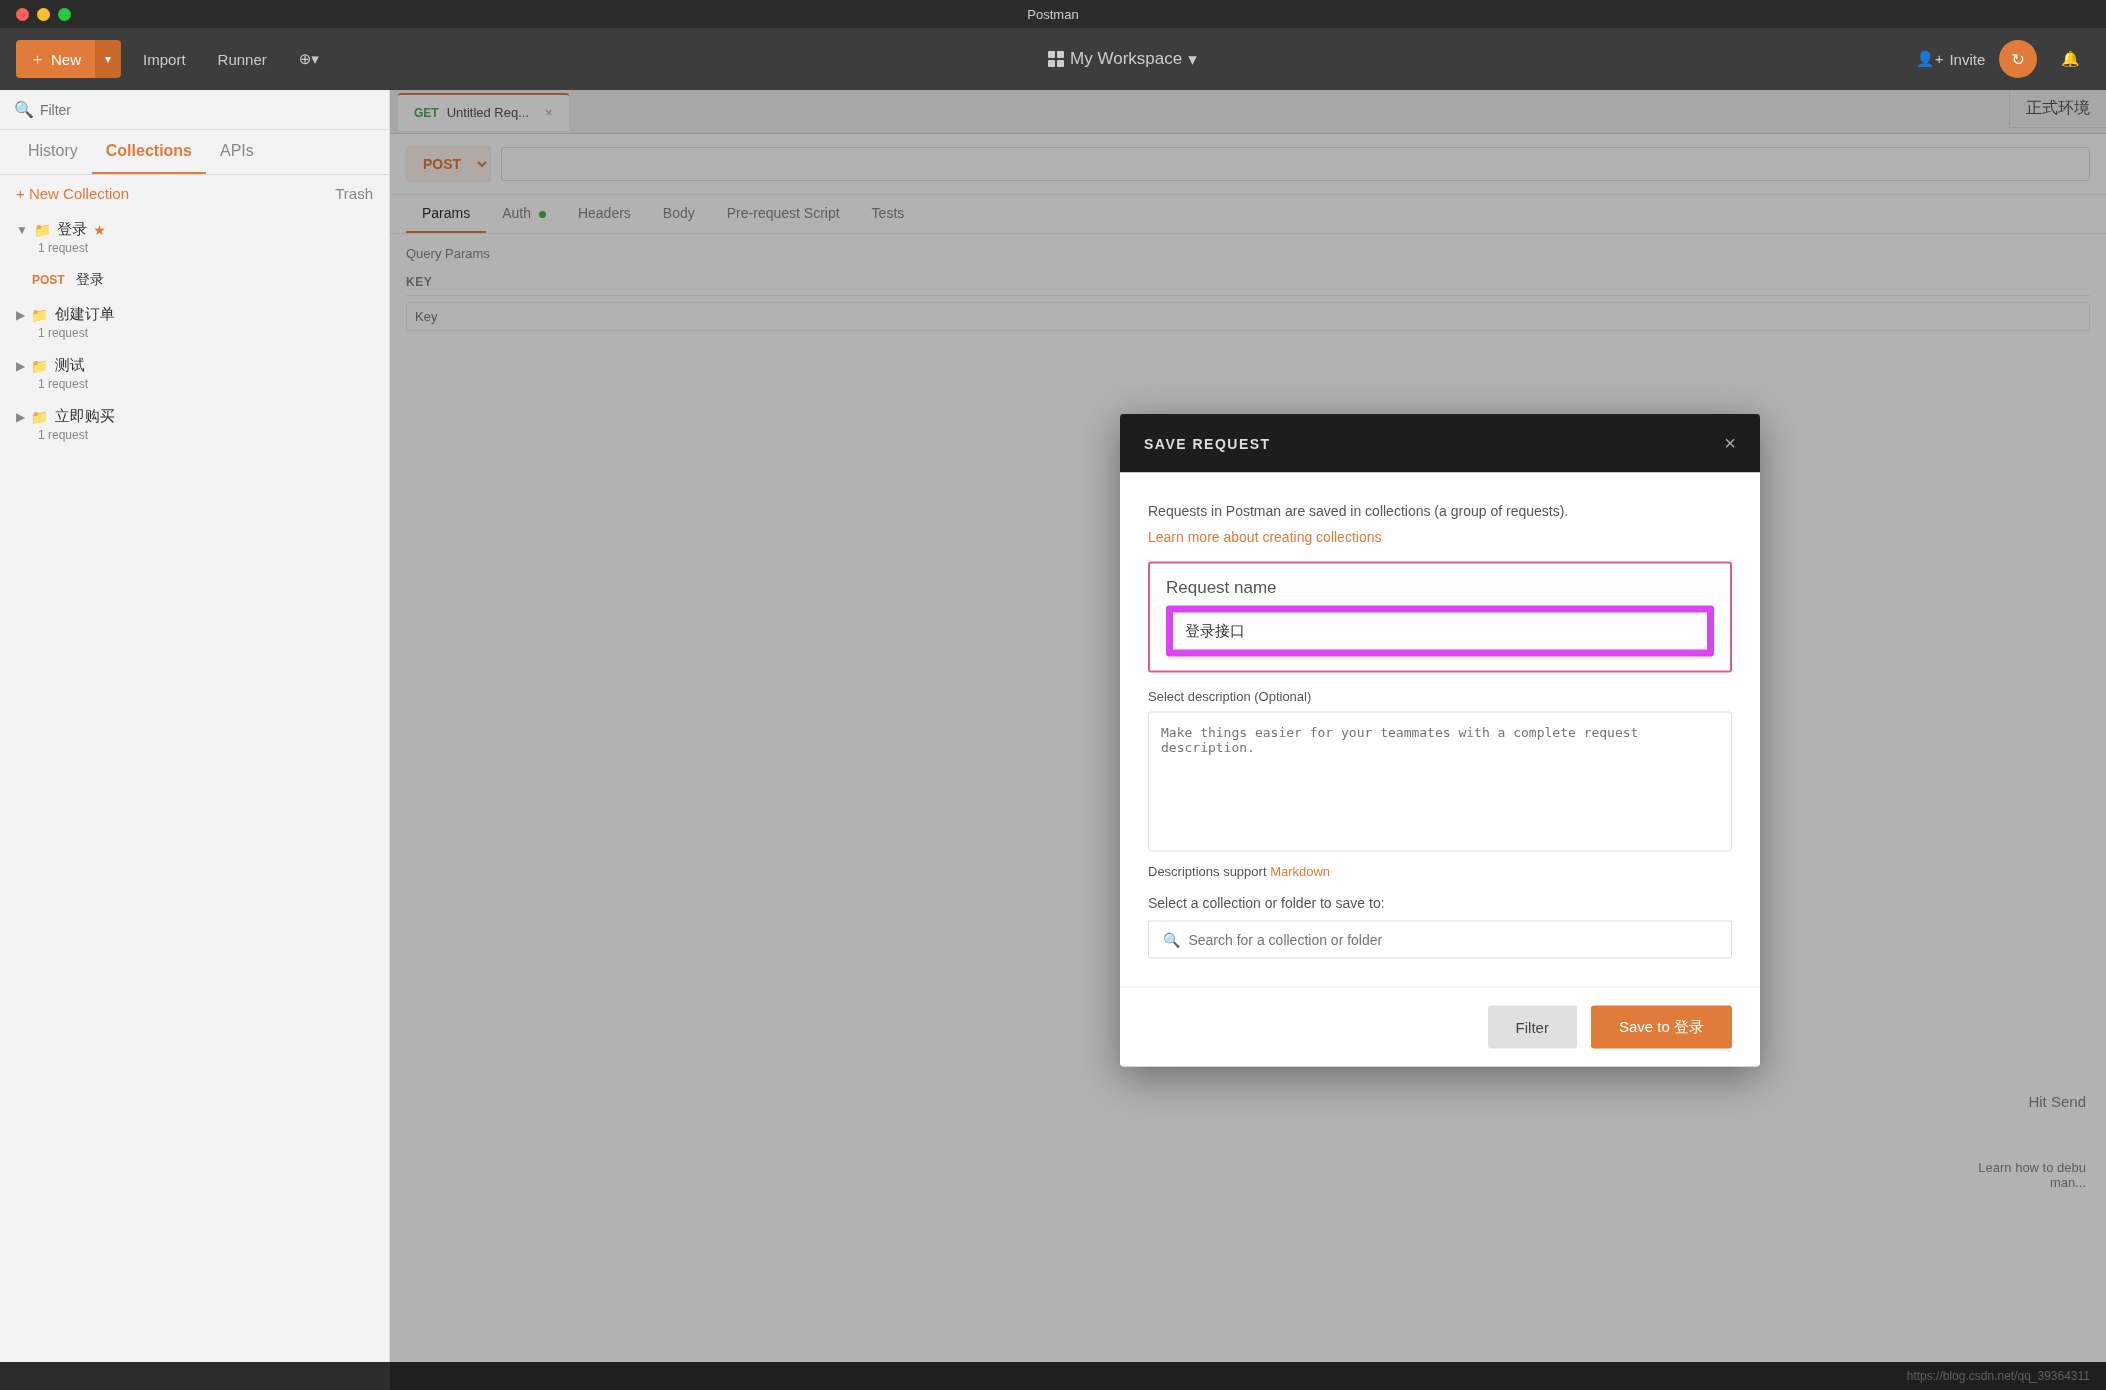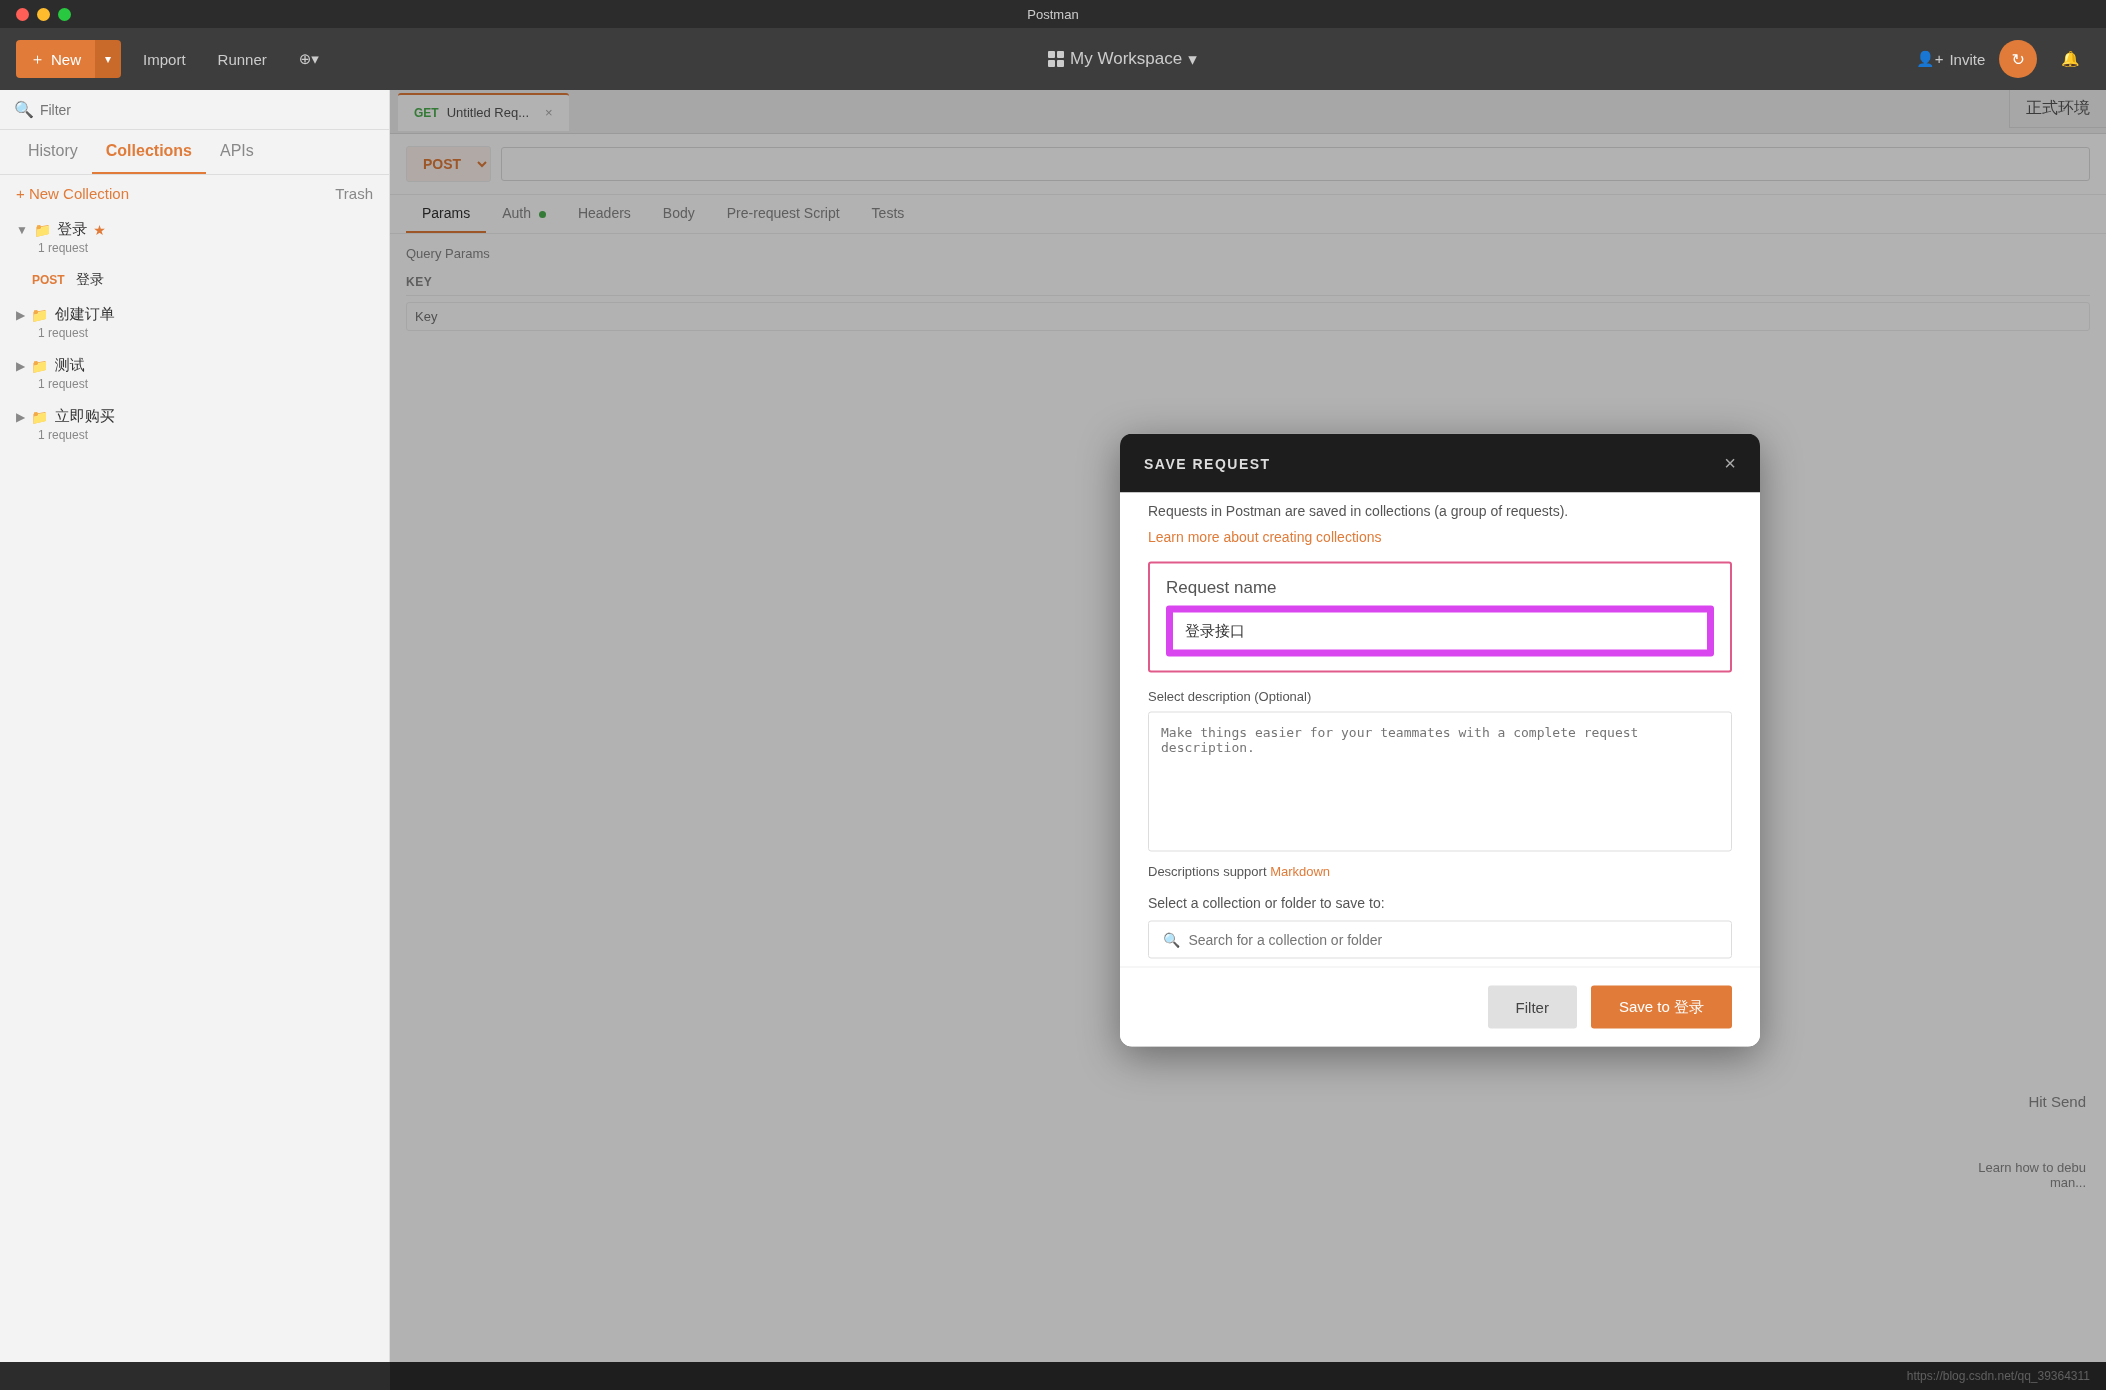--- a/index.html
+++ b/index.html
@@ -455,21 +455,21 @@
     }
 
     
     .modal {
       position: absolute;
       top: 50%;
       left: 50%;
       transform: translate(-20%, -50%);
       width: 640px;
       background: #fff;
-      border-radius: 12px;
+      border-radius: 4px;
       z-index: 200;
       box-shadow: 0 10px 40px rgba(0,0,0,0.4);
       overflow: hidden;
     }
     .modal-header {
       background: #1d1d1d;
       padding: 18px 24px;
       display: flex;
       align-items: center;
       justify-content: space-between;
@@ -481,21 +481,21 @@
       font-weight: 600;
     }
     .modal-close {
       background: transparent;
       border: none;
       color: #aaa;
       font-size: 20px;
       cursor: pointer;
     }
     .modal-body {
-      padding: 8px 28px;
+      padding: 28px 28px;
       background: #fff;
     }
     .modal-desc {
       font-size: 14px;
       color: #555;
       margin-bottom: 6px;
       line-height: 1.5;
     }
     .modal-link {
       color: #e07b39;

